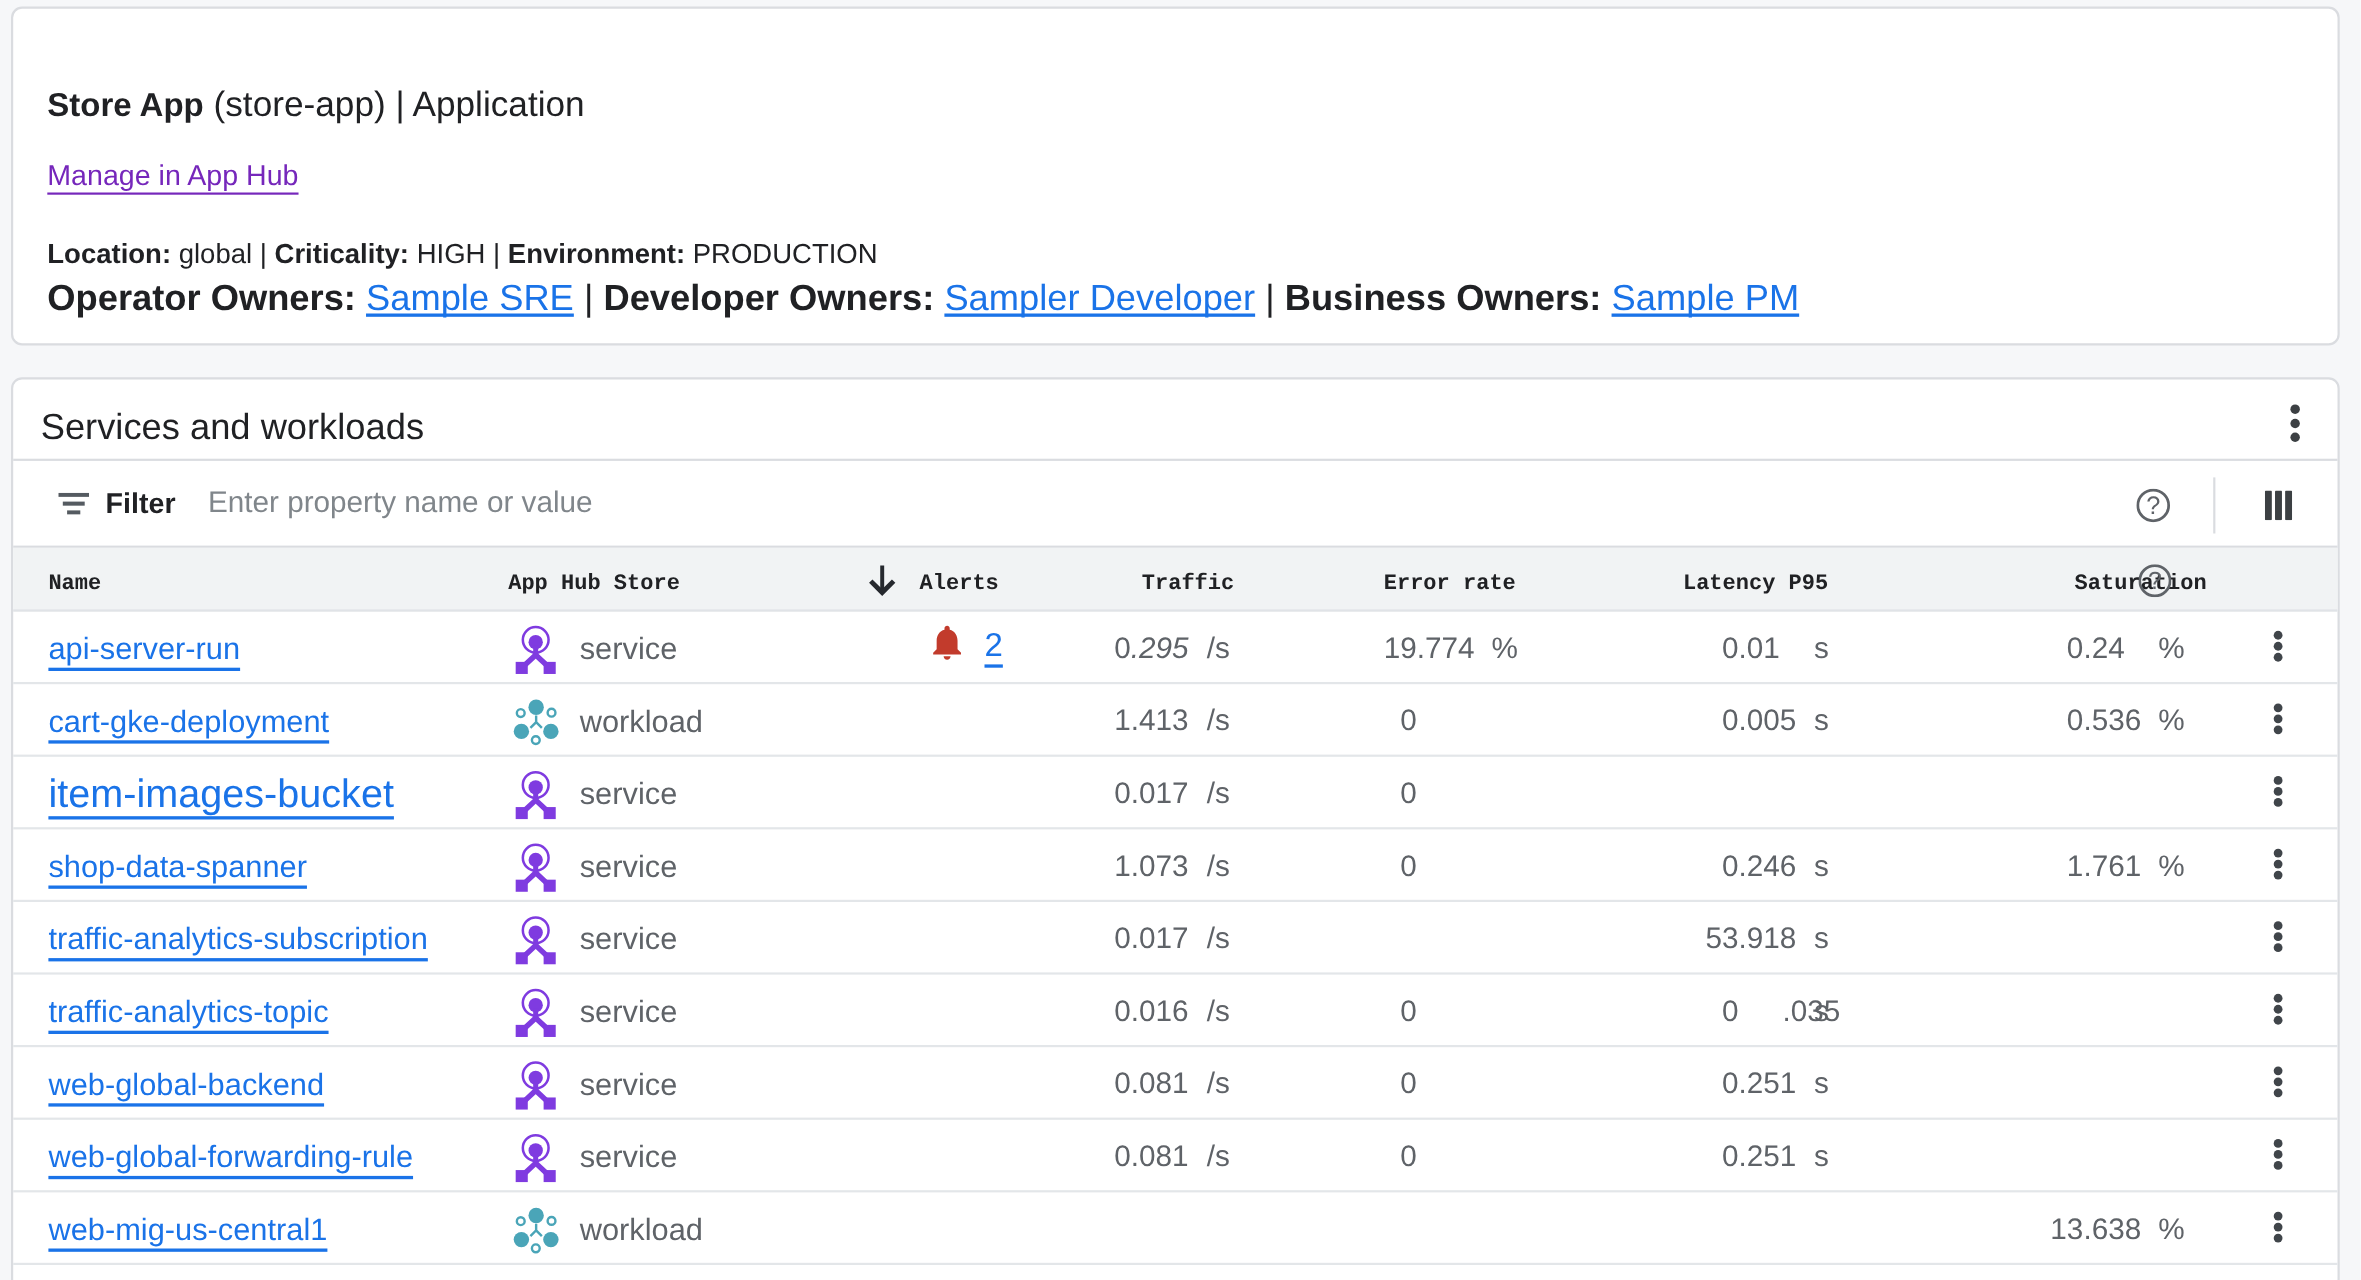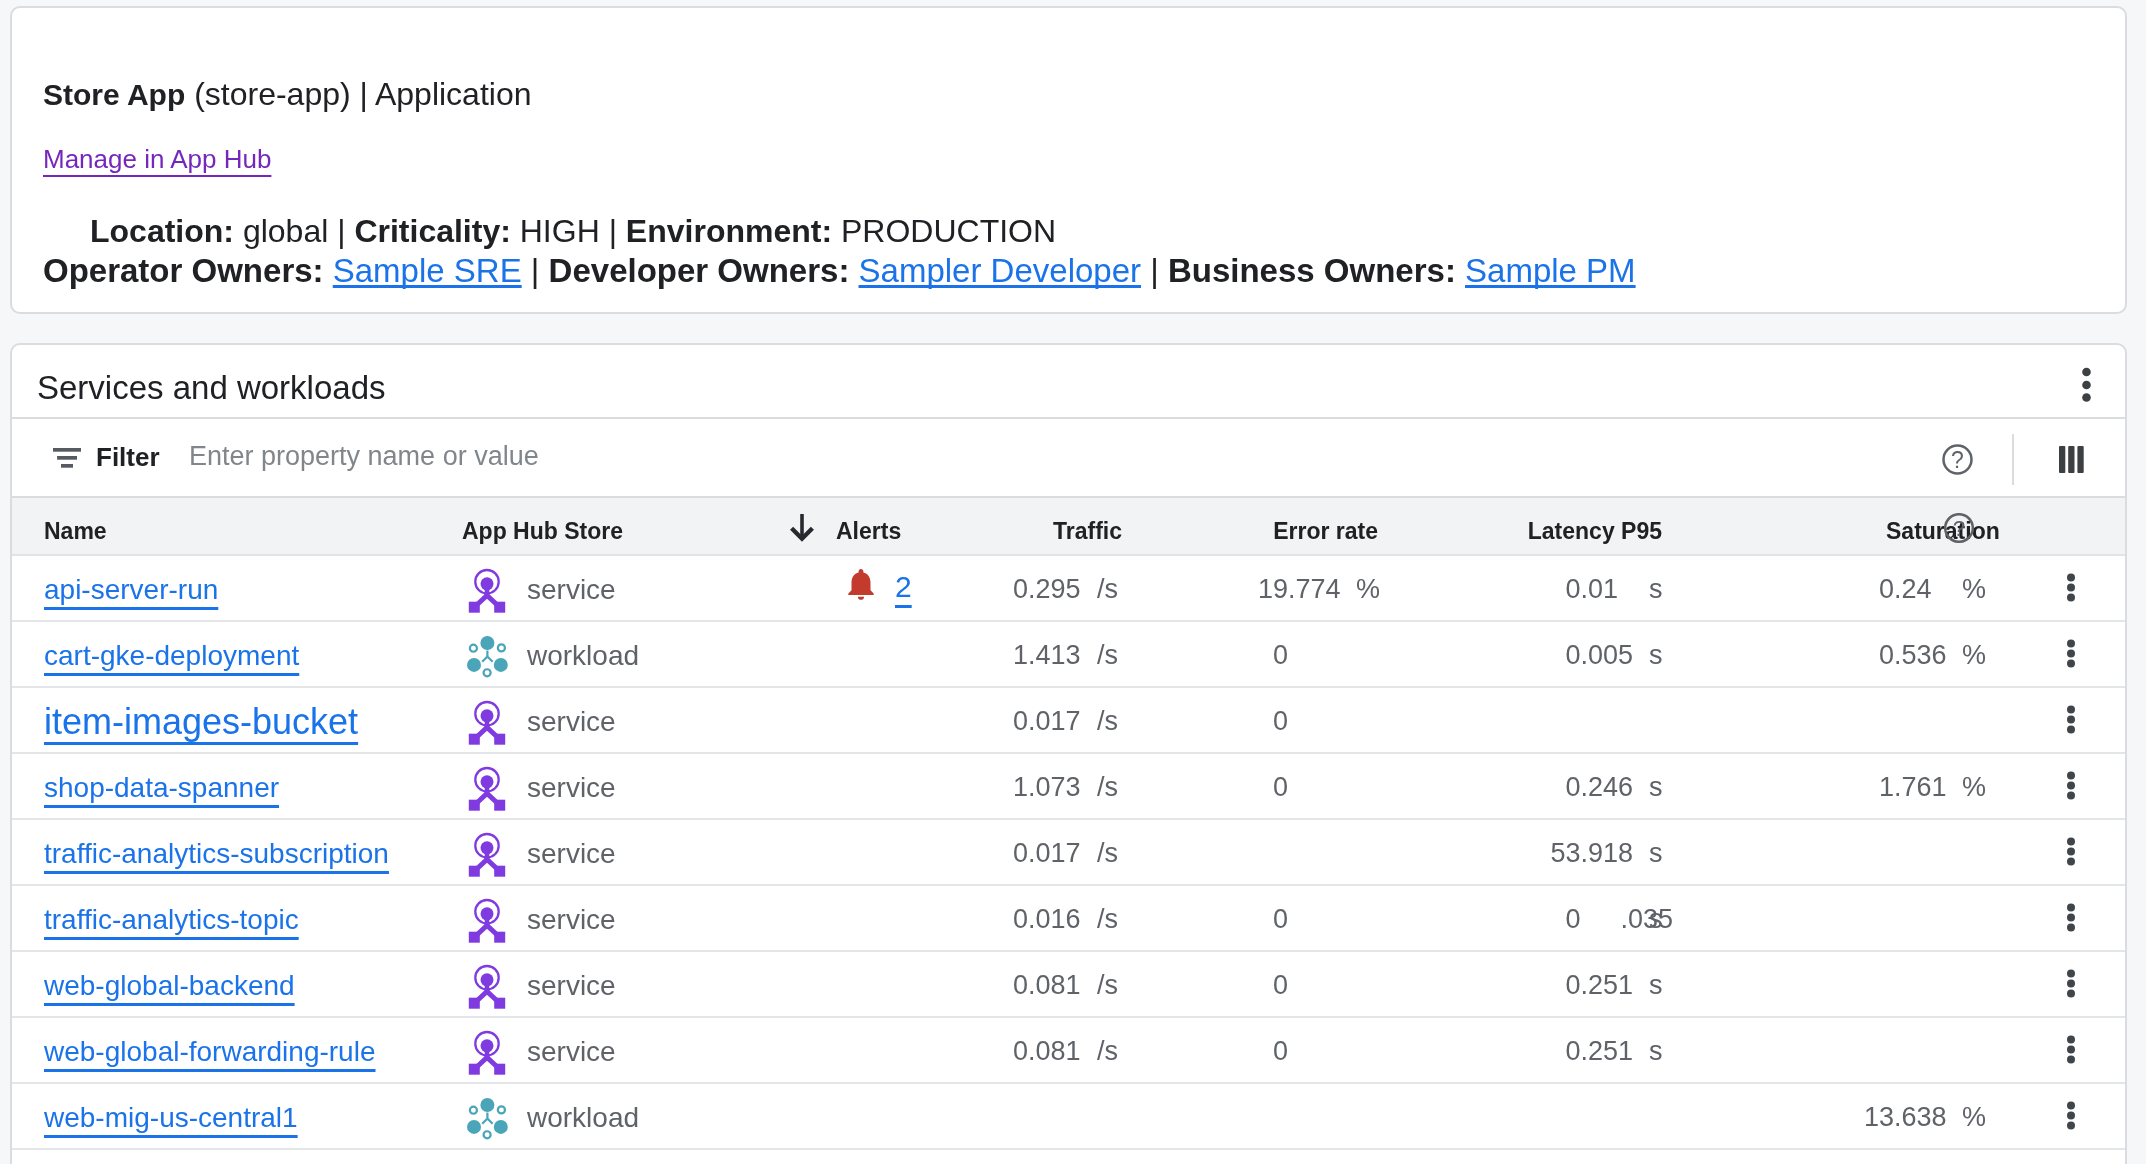--- a/index.html
+++ b/index.html
@@ -4,38 +4,38 @@
 <style>
   * { margin:0; padding:0; box-sizing:border-box; }
   html,body { width:2146px; height:1164px; overflow:hidden; }
   body { background:#f6f7f9; font-family:"Liberation Sans", sans-serif; position:relative; }
   .card { position:absolute; background:#fff; border:2px solid #dadce0; border-radius:10px; }
   .abs { position:absolute; white-space:nowrap; }
   a { text-decoration:underline; text-decoration-skip-ink:none; }
   .blue { color:#1a73e8; text-decoration-color:#1a73e8; }
   .gray { color:#5f6368; }
   .dark { color:#202124; }
-  .hdr { font-size:23px; line-height:28px; font-weight:bold; }
+  .hdr { font-size:20px; line-height:28px; font-weight:bold;font-family:Liberation Mono, monospace; }
   .mlink { text-decoration-thickness:2.8px; text-underline-offset:3px; }
   .num { font-size:27px; line-height:27px; }
 </style>
 </head>
 <body>
 
 <div class="card" style="left:10px; top:6px; width:2117px; height:308px;"></div>
 
 <div class="abs dark" style="left:43px; top:78px; font-size:32px; line-height:32px;">
   <span style="font-weight:bold; font-size:30px;">Store App</span> <span>(store-app) | Application</span>
 </div>
 
 <div class="abs" style="left:43px; top:146px; font-size:26px; line-height:26px;">
   <a style="color:#7627bb; text-decoration-color:#7627bb; text-decoration-thickness:2.2px; text-underline-offset:6.5px;">Manage in App Hub</a>
 </div>
 
-<div class="abs dark" style="left:43px; top:219px; font-size:32px; line-height:25px;margin-left:47px;">
+<div class="abs dark" style="left:43px; top:219px; font-size:25px; line-height:25px;">
   <b>Location:</b> global | <b>Criticality:</b> HIGH | <b>Environment:</b> PRODUCTION
 </div>
 
 <div class="abs dark" style="left:43px; top:258px; font-size:33px; line-height:26px;">
   <b>Operator Owners:</b> <a class="blue mlink">Sample SRE</a> | <b>Developer Owners:</b> <a class="blue mlink">Sampler Developer</a> | <b>Business Owners:</b> <a class="blue mlink">Sample PM</a>
 </div>
 
 <div class="card" style="left:10px; top:343px; width:2117px; height:830px;"></div>
 
 <div class="abs dark" style="left:37px; top:371px; font-size:33px; line-height:33px;">Services and workloads</div>
@@ -94,21 +94,21 @@
 <path d="M5.5 40 L19 27.4 L32.5 40" stroke="#7f3be0" stroke-width="4.9" fill="none"></path>
 <rect x="0.8" y="33.7" width="11" height="11" fill="#7f3be0"></rect>
 <rect x="26.2" y="33.7" width="11" height="11" fill="#7f3be0"></rect>
 </svg>
 <div class="abs gray" style="left:527px; top:576px; font-size:28px; line-height:28px;">service</div>
 <svg class="abs" style="left:842px; top:565px;" width="38" height="38" viewBox="0 0 24 24">
 <path d="M12 22c1.1 0 2-.9 2-2h-4c0 1.1.9 2 2 2zm6-6v-5c0-3.07-1.63-5.64-4.5-6.32V4c0-.83-.67-1.5-1.5-1.5s-1.5.67-1.5 1.5v.68C7.64 5.36 6 7.92 6 11v5l-2 2v1h16v-1l-2-2z" fill="#c23b2c"></path>
 </svg>
 <div class="abs" style="left:895px; top:572px; font-size:30px; line-height:30px;"><a class="blue" style="text-decoration-thickness:2.6px; text-underline-offset:8px;">2</a></div>
 <div class="abs gray num" style="left:898px; top:576px; width:130px; text-align:right;">0</div>
-<div class="abs gray num" style="left:1028px; top:576px;">.295</div>
+<div class="abs gray num" style="left:1028px; top:576px;font-style:italic;">.295</div>
 <div class="abs gray num" style="left:1097px; top:576px;">/s</div>
 <div class="abs gray num" style="left:1158px; top:576px; width:130px; text-align:right;">19</div>
 <div class="abs gray num" style="left:1288px; top:576px;">.774</div>
 <div class="abs gray num" style="left:1356px; top:576px;">%</div>
 <div class="abs gray num" style="left:1450.5px; top:576px; width:130px; text-align:right;">0</div>
 <div class="abs gray num" style="left:1580.5px; top:576px;">.01</div>
 <div class="abs gray num" style="left:1649px; top:576px;">s</div>
 <div class="abs gray num" style="left:1764px; top:576px; width:130px; text-align:right;">0</div>
 <div class="abs gray num" style="left:1894px; top:576px;">.24</div>
 <div class="abs gray num" style="left:1962px; top:576px;">%</div>

